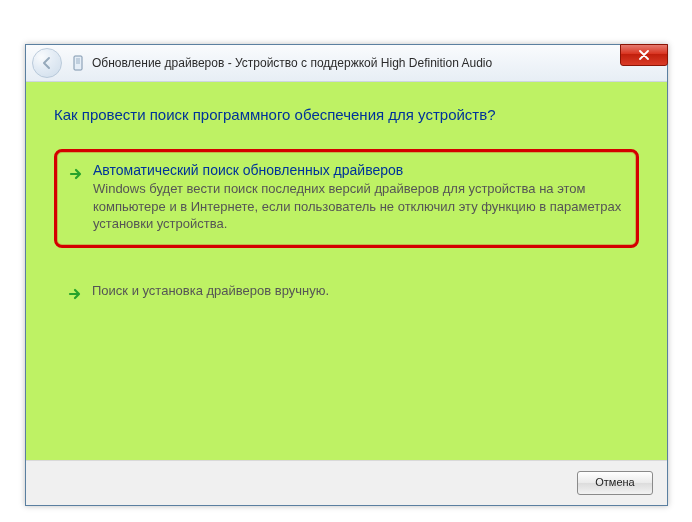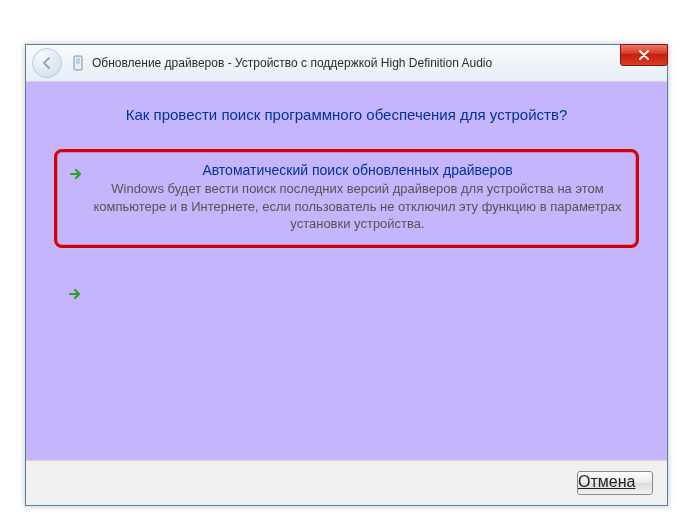--- a/index.html
+++ b/index.html
@@ -12,21 +12,21 @@
     font-size: 12px;
     overflow: hidden;
   }
   .window {
     position: absolute;
     left: 25px;
     top: 44px;
     width: 641px;
     height: 460px;
     border: 1px solid #5a7fa0;
-    background: #c4b5fd;
+    background: #bef264;
     box-shadow: 0 0 6px rgba(0,0,0,0.25);
   }
   .titlebar {
     height: 36px;
     background: linear-gradient(to bottom, #f9fbfd 0%, #eef3f8 60%, #e7eef5 100%);
     border-bottom: 1px solid #cdd6e0;
     display: flex;
     align-items: center;
     padding: 0 6px;
     position: relative;
@@ -72,21 +72,20 @@
     justify-content: center;
     color: #fff;
     font-weight: bold;
     font-size: 10px;
   }
   .close-btn svg { display:block; }
   .content {
     padding: 18px 28px 0 28px;
     height: 372px;
     box-sizing: border-box;
-    text-align: center;
   }
   .heading {
     font-size: 15px;
     color: #003399;
     margin: 6px 0 26px 0;
   }
   .option {
     display: flex;
     padding: 10px 14px 12px 10px;
     margin-bottom: 22px;
@@ -129,24 +128,24 @@
     align-items: center;
     justify-content: flex-end;
     padding-right: 14px;
   }
   .btn {
     min-width: 74px;
     height: 22px;
     background: linear-gradient(to bottom, #ffffff 0%, #eaeaea 50%, #dcdcdc 51%, #f2f2f2 100%);
     border: 1px solid #8a8a8a;
     border-radius: 3px;
-    font-size: 16px;
+    font-size: 11px;
     color: #222;
+    text-align: center;
     line-height: 20px;
-    text-decoration: underline;
   }
 </style>
 </head>
 <body>
 
 <div class="window">
 
   <div class="titlebar">
     <div class="back-btn">
       <svg width="14" height="14" viewBox="0 0 14 14">
@@ -184,20 +183,21 @@
       </div>
     </div>
 
     <div class="option">
       <div class="arrow-icon">
         <svg width="16" height="16" viewBox="0 0 16 16">
           <path d="M3 8 H11 M8 4 L12 8 L8 12" stroke="#27a22b" stroke-width="2.2" fill="none" stroke-linecap="round" stroke-linejoin="round"></path>
         </svg>
       </div>
       <div class="option-text">
+        <div class="option-desc">Поиск и установка драйверов вручную.</div>
       </div>
     </div>
   </div>
 
   <div class="footer">
     <div class="btn">Отмена</div>
   </div>
 
 </div>
 

